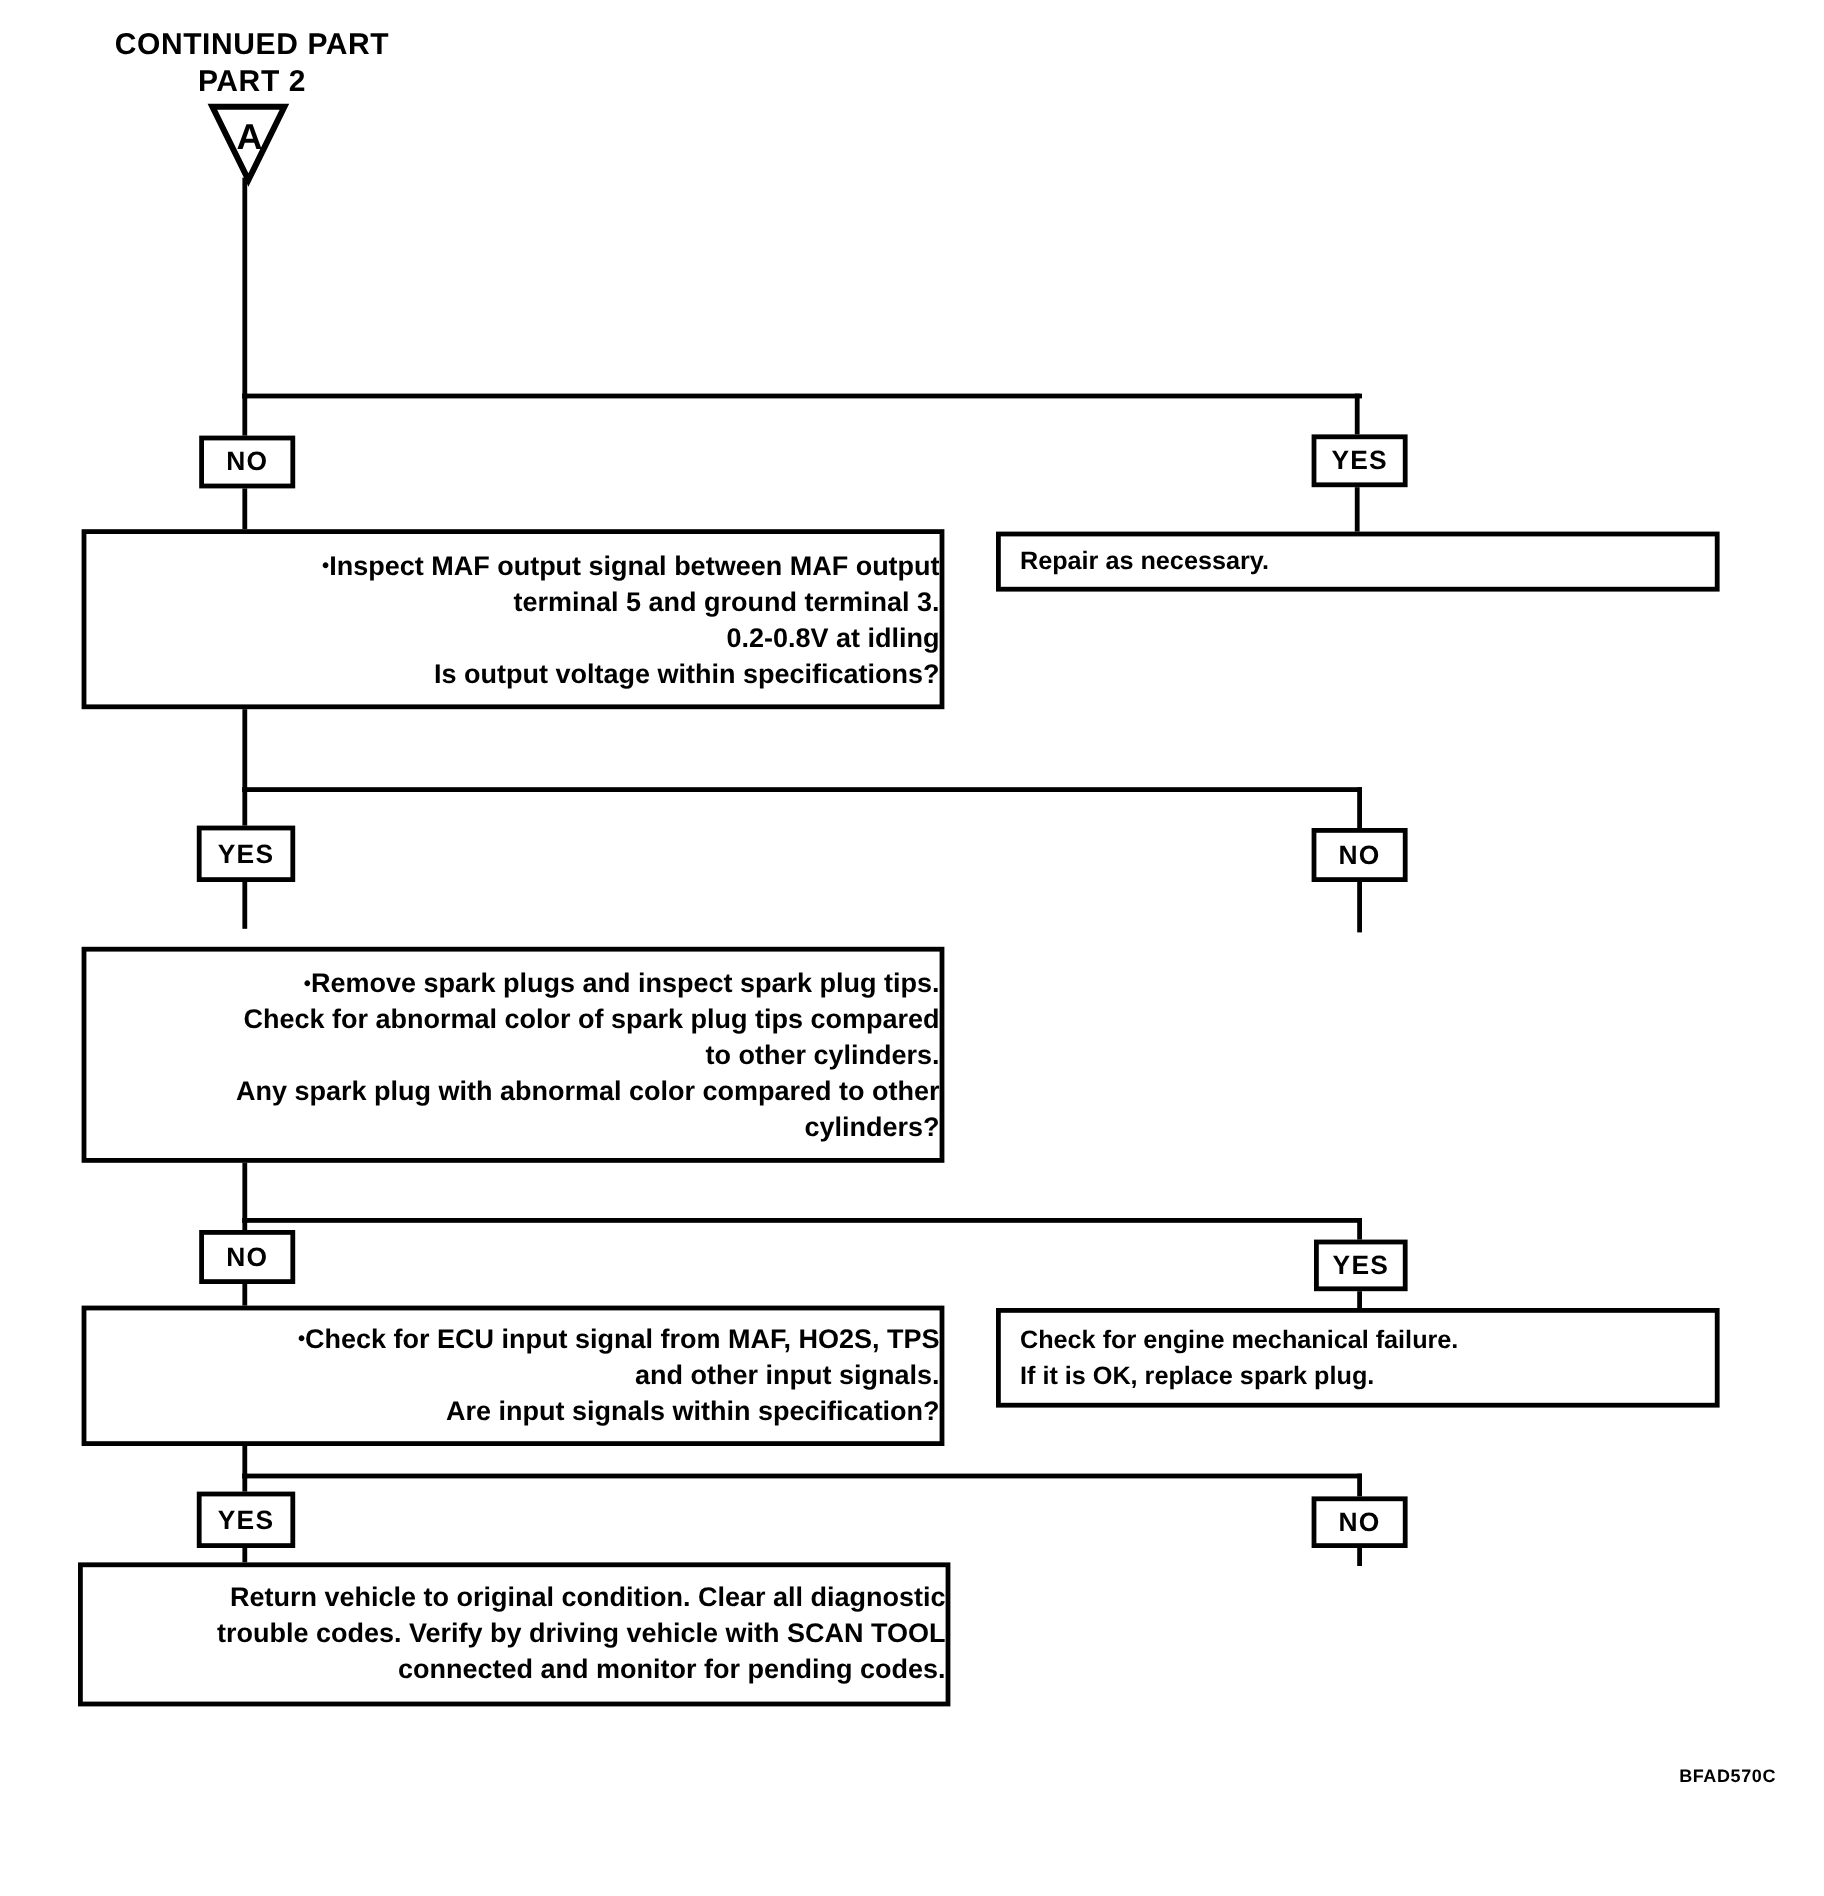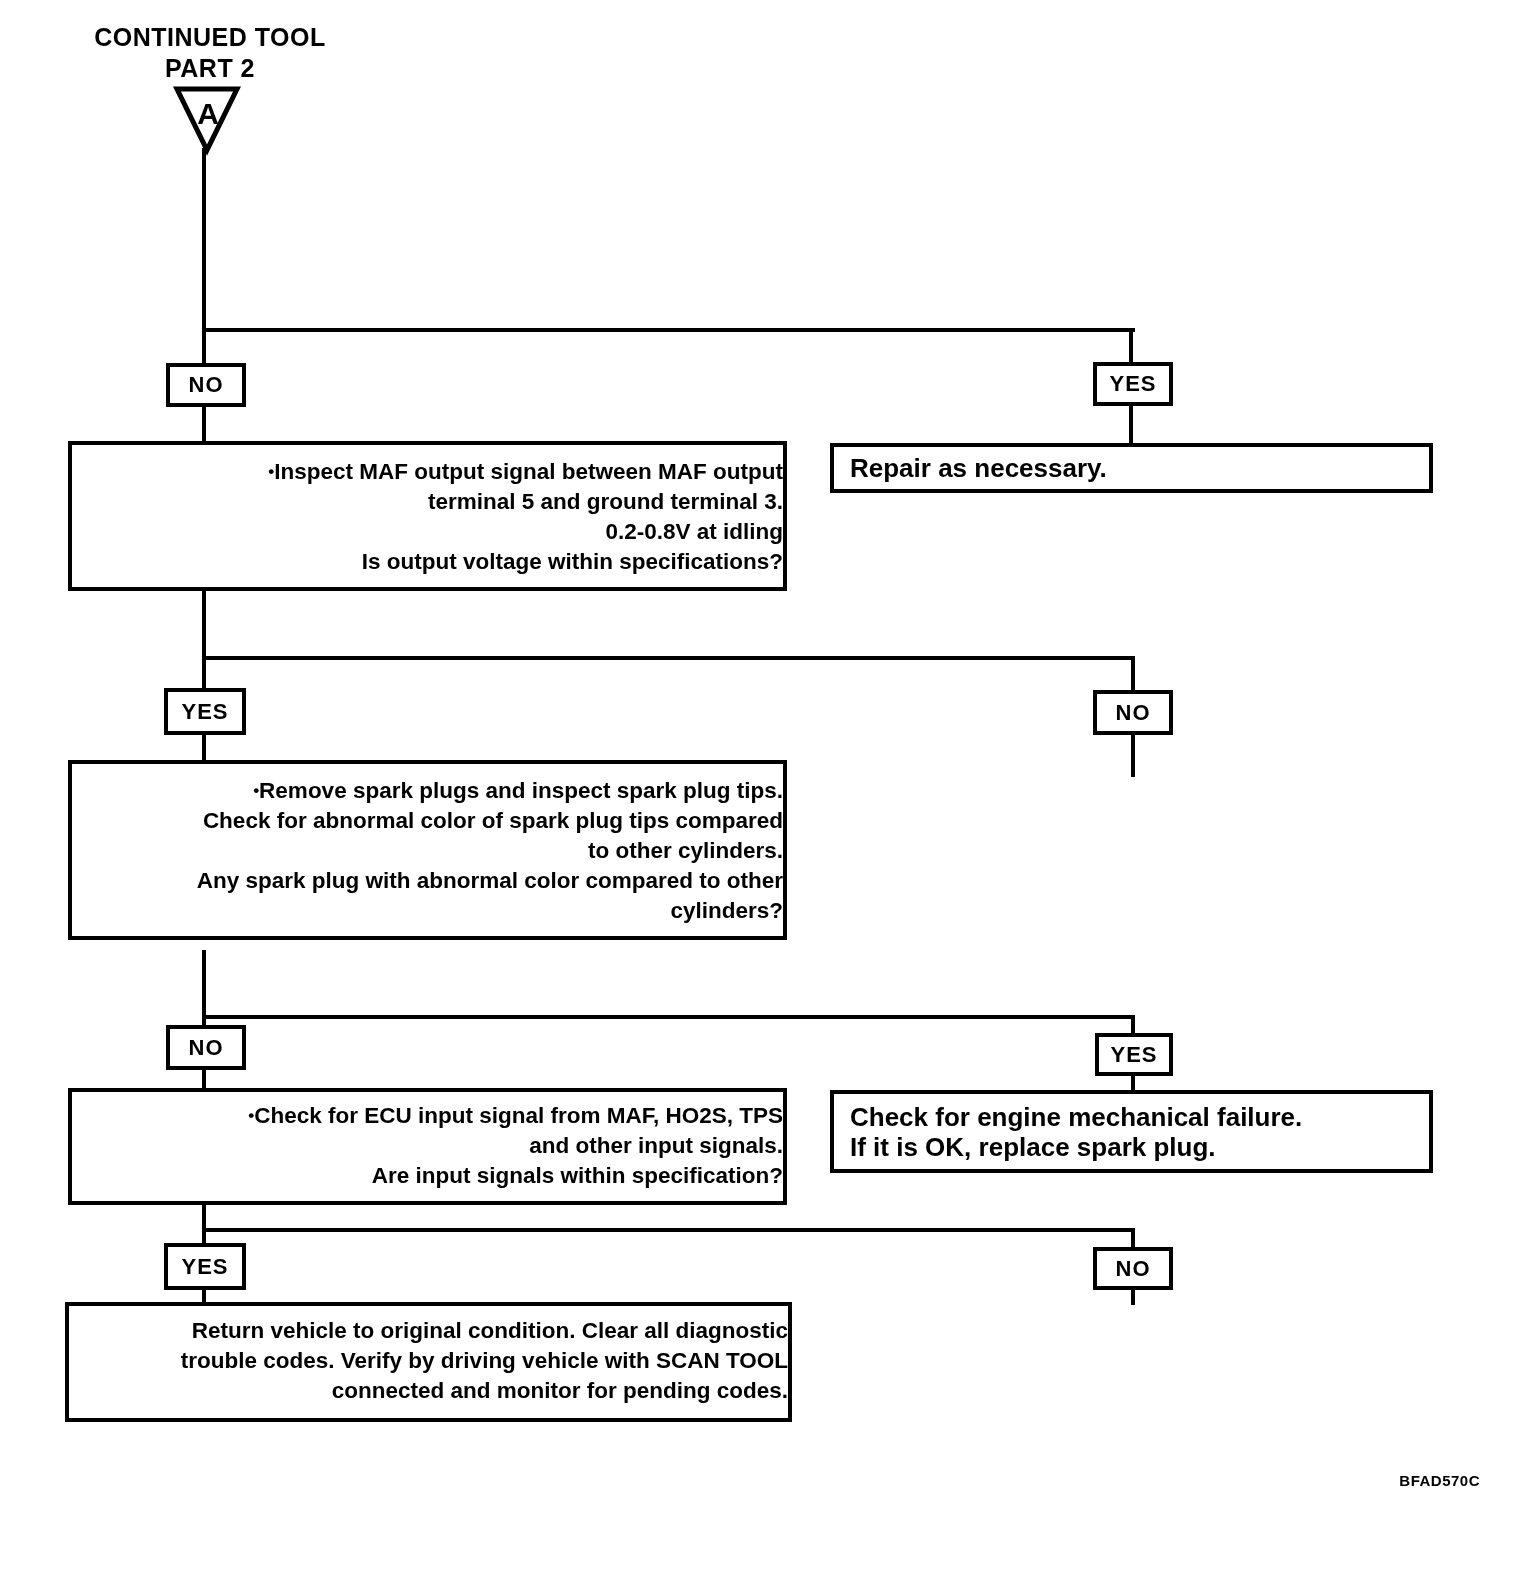--- a/index.html
+++ b/index.html
@@ -52,21 +52,21 @@
   .bullet {
     display: inline-block;
     width: 31px;
     font-size: 17px;
     vertical-align: 2px;
   }
   .rnode {
     position: absolute;
     border: 4px solid #000;
     background: #fff;
-    font-size: 26px;
+    font-size: 21px;
     line-height: 30px;
     display: flex;
     flex-direction: column;
     justify-content: center;
     padding-left: 16px;
   }
   .footer-code {
     position: absolute;
     left: 1368px;
     top: 1460px;
@@ -76,21 +76,21 @@
     letter-spacing: 0.5px;
     margin-top: 12px;
   }
 </style>
 </head>
 <body>
 
 <div class="page">
 
   <div class="hdr">
-    <div>CONTINUED TOOL</div>
+    <div>CONTINUED PART</div>
     <div>PART 2</div>
   </div>
 
   <div class="tri-wrap">
     <svg width="70" height="72" viewBox="0 0 70 72">
       <polygon points="5,5 65,5 35,66" fill="#ffffff" stroke="#000000" stroke-width="5"></polygon>
       <text x="36" y="40" text-anchor="middle" font-size="30" font-weight="bold" font-family="Liberation Sans, sans-serif" fill="#000000">A</text>
     </svg>
   </div>
 
@@ -140,21 +140,21 @@
       <span class="bullet">•</span><span>Inspect MAF output signal between MAF output</span>
     </div>
     <div class="line-hang">terminal 5 and ground terminal 3.</div>
     <div class="line-hang">0.2-0.8V at idling</div>
     <div class="line-flush">Is output voltage within specifications?</div>
   </div>
   <div class="rnode" style="left:830px; top:443px; width:603px; height:50px;">
     <div>Repair as necessary.</div>
   </div>
 
-  <div class="node tbox" style="left:68px; top:760px; width:719px; height:180px;">
+  <div class="node tbox" style="left:68px; top:789px; width:719px; height:180px;">
     <div class="line-bullet">
       <span class="bullet">•</span><span>Remove spark plugs and inspect spark plug tips.</span>
     </div>
     <div class="line-hang">Check for abnormal color of spark plug tips compared</div>
     <div class="line-hang">to other cylinders.</div>
     <div class="line-flush">Any spark plug with abnormal color compared to other</div>
     <div class="line-flush">cylinders?</div>
   </div>
 
   <div class="node tbox" style="left:68px; top:1088px; width:719px; height:117px; padding-top:9px;">

